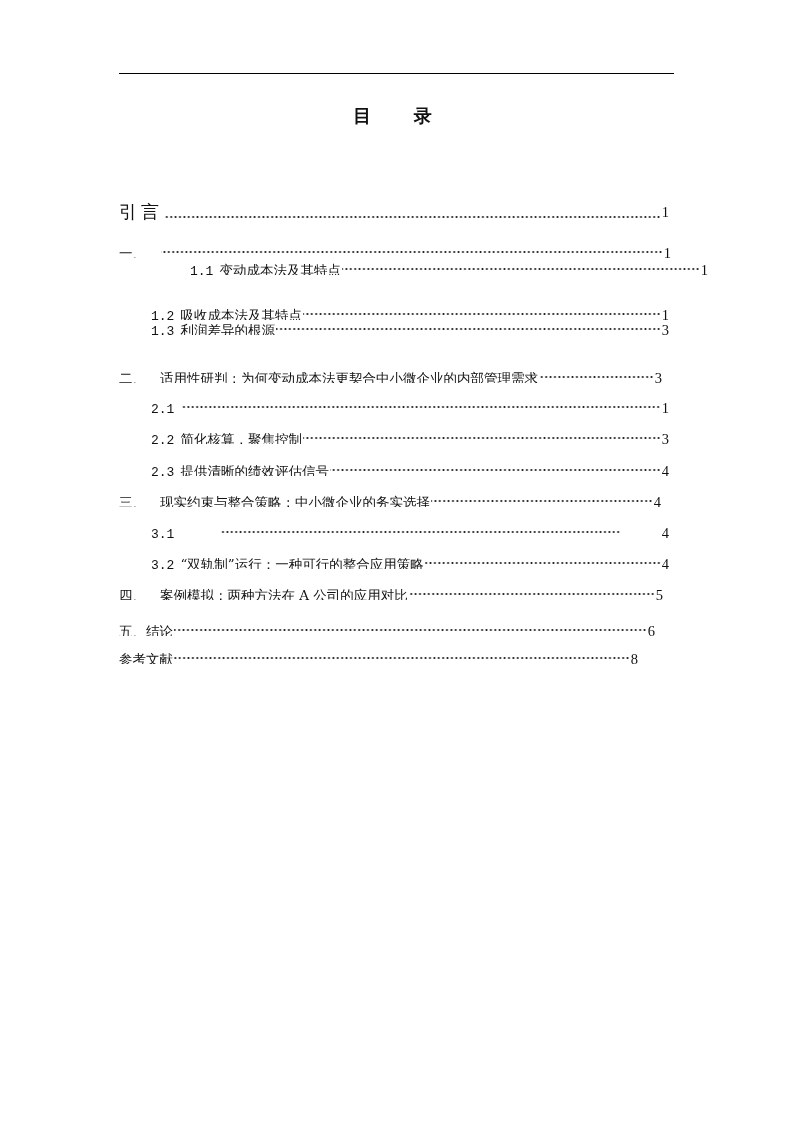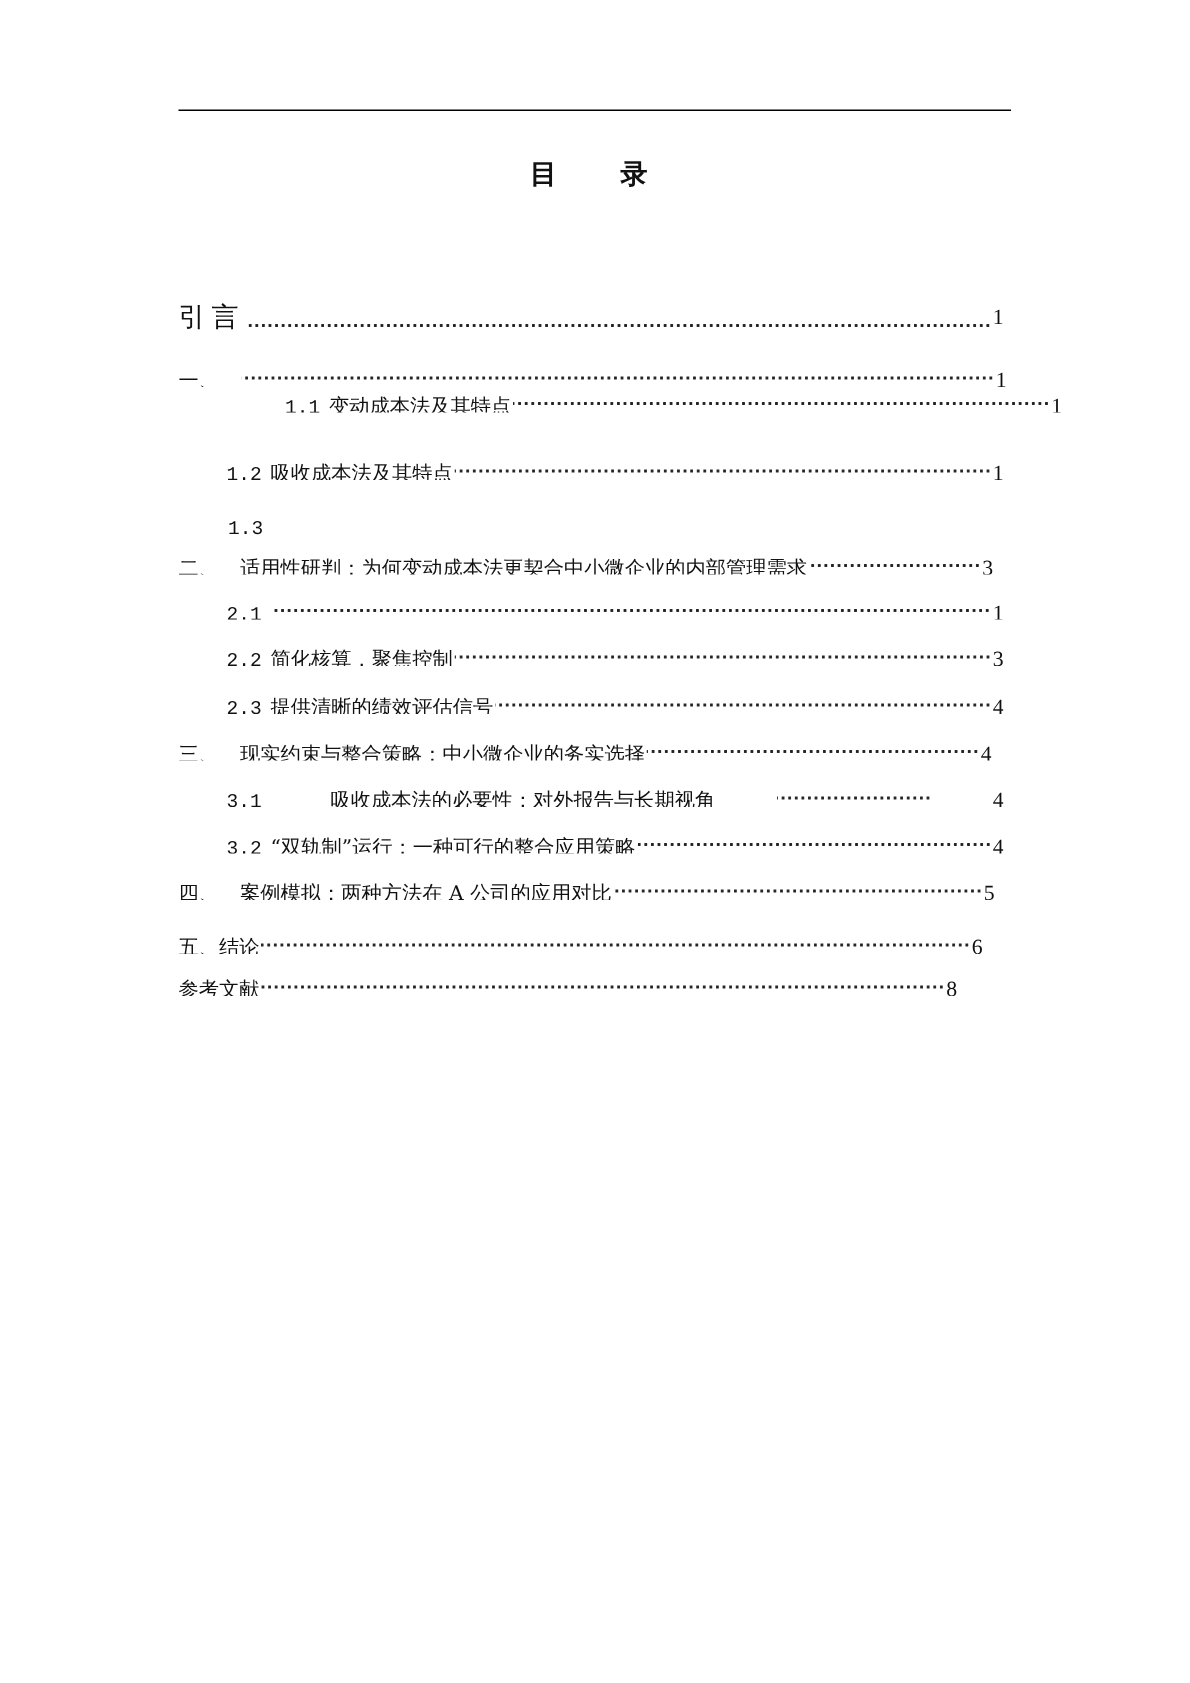--- a/index.html
+++ b/index.html
@@ -122,21 +122,21 @@
   <span class="page">1</span>
 </div>
 
 <div class="toc-entry" style="left:151px; top:300px; width:518px;">
   <span class="label num-prefix">1.2</span>
   <span class="label">吸收成本法及其特点</span>
   <span class="leader"></span>
   <span class="page">1</span>
 </div>
 
-<div class="toc-entry" style="left:151px; top:343px; width:518px;flex-direction:column;">
+<div class="toc-entry" style="left:151px; top:315px; width:518px;">
   <span class="label num-prefix">1.3</span>
   <span class="label">利润差异的根源</span>
   <span class="leader"></span>
   <span class="page">3</span>
 </div>
 
 <div class="toc-entry" style="left:119px; top:363px; width:543px;">
   <span class="label">二、</span>
   <span class="gap"></span>
   <span class="label">适用性研判：为何变动成本法更契合中小微企业的内部管理需求</span>
@@ -167,21 +167,20 @@
 <div class="toc-entry" style="left:119px; top:487px; width:542px;">
   <span class="label">三、</span>
   <span class="gap"></span>
   <span class="label">现实约束与整合策略：中小微企业的务实选择</span>
   <span class="leader"></span>
   <span class="page">4</span>
 </div>
 
 <div class="toc-entry" style="left:151px; top:518px; width:518px;gap:40px;">
   <span class="label num-prefix">3.1</span>
-  <span class="label">吸收成本法的必要性：对外报告与长期视角</span>
   <span class="leader"></span>
   <span class="page">4</span>
 </div>
 
 <div class="toc-entry" style="left:151px; top:549px; width:518px;">
   <span class="label num-prefix">3.2</span>
   <span class="label">“双轨制”运行：一种可行的整合应用策略</span>
   <span class="leader"></span>
   <span class="page">4</span>
 </div>

